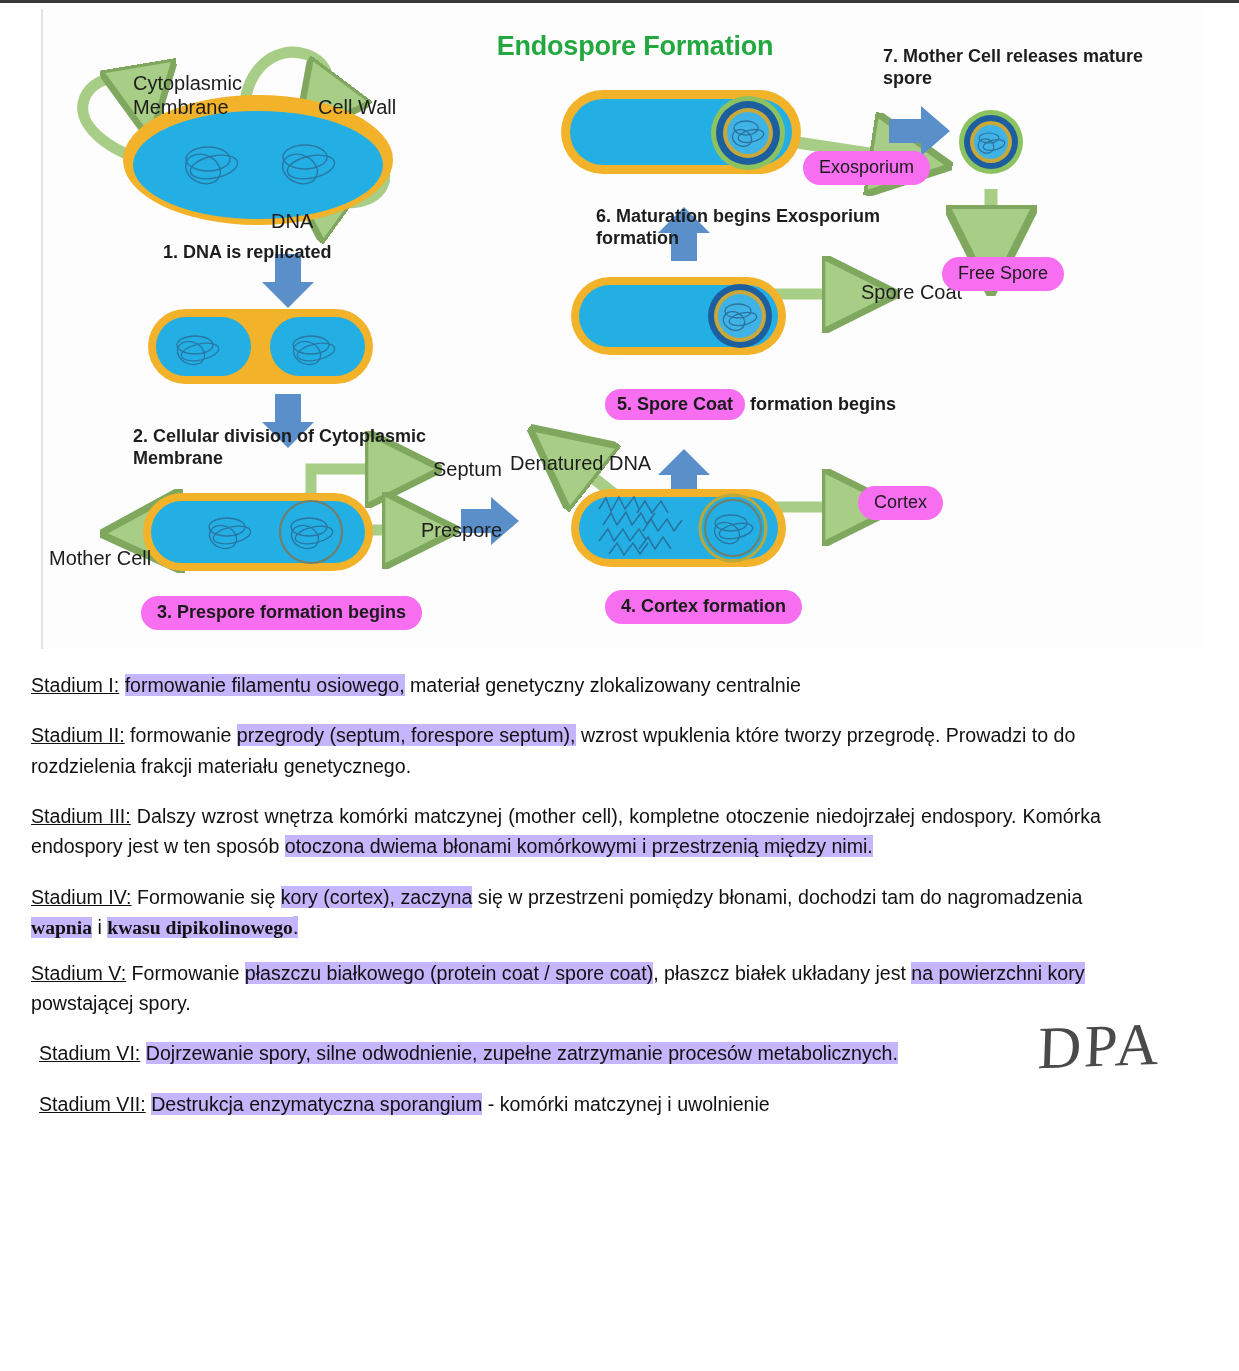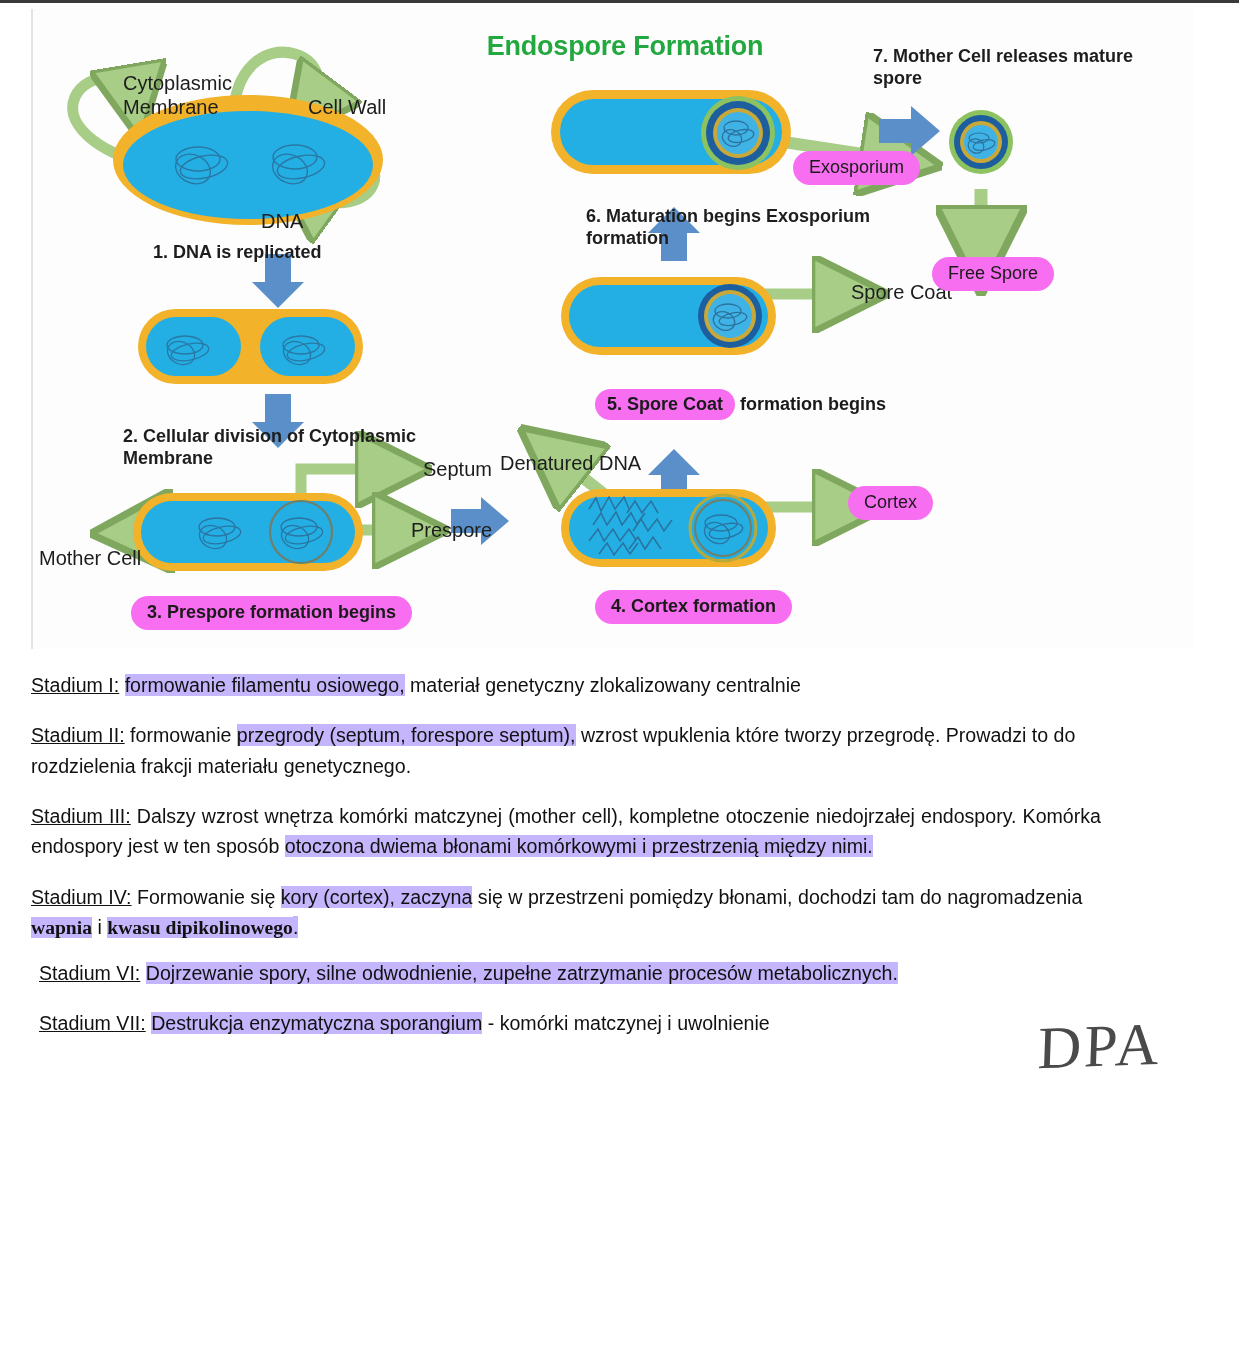--- a/index.html
+++ b/index.html
@@ -23,21 +23,21 @@
   .top-rule {
     position: absolute;
     left: 0; top: 0;
     width: 1239px; height: 3px;
     background: #3a3a3a;
   }
 
   
   .figure {
     position: absolute;
-    left: 31px;
+    left: 41px;
     top: 9px;
     width: 1150px;
     height: 640px;
     background: #fdfdfd;
     border-left: 2px solid #e3e3e3;
     overflow: hidden;
     padding-left: 11px;
   }
   .fig-title {
     position: absolute;
@@ -350,19 +350,20 @@
 
     <div class="pill plain" style="left:899px; top:248px;">Free Spore</div>
 
   </div>
 
   <div class="bodytext">
     <p class="para"><span class="stage">Stadium I:</span><span> </span><span class="hl">formowanie filamentu osiowego,</span><span> materiał genetyczny zlokalizowany centralnie</span></p>
     <p class="para"><span class="stage">Stadium II:</span><span> formowanie </span><span class="hl">przegrody (septum, forespore septum),</span><span> wzrost wpuklenia które tworzy przegrodę. Prowadzi to do rozdzielenia frakcji materiału genetycznego.</span></p>
     <p class="para just"><span class="stage">Stadium III:</span><span> Dalszy wzrost wnętrza komórki matczynej (mother cell), kompletne otoczenie niedojrzałej endospory. Komórka endospory jest w ten sposób </span><span class="hl">otoczona dwiema błonami komórkowymi i przestrzenią między nimi.</span></p>
     <p class="para tight"><span class="stage">Stadium IV:</span><span> Formowanie się </span><span class="hl">kory (cortex), zaczyna</span><span> się w przestrzeni pomiędzy błonami, dochodzi tam do nagromadzenia </span><span class="hl serif-bold">wapnia</span><span> i </span><span class="hl serif-bold">kwasu dipikolinowego</span><span class="hl">.</span></p>
+    <p class="para"><span class="stage">Stadium V:</span><span> Formowanie </span><span class="hl">płaszczu białkowego (protein coat / spore coat)</span><span>, płaszcz białek układany jest </span><span class="hl">na powierzchni kory</span><span> powstającej spory.</span></p>
     <p class="para indent"><span class="stage">Stadium VI:</span><span> </span><span class="hl">Dojrzewanie spory, silne odwodnienie, zupełne zatrzymanie procesów metabolicznych.</span></p>
     <p class="para indent"><span class="stage">Stadium VII:</span><span> </span><span class="hl">Destrukcja enzymatyczna sporangium</span><span> - komórki matczynej i uwolnienie</span></p>
   </div>
 
   <div class="dpa">DPA</div>
 
 </div>
 
 </body></html>

